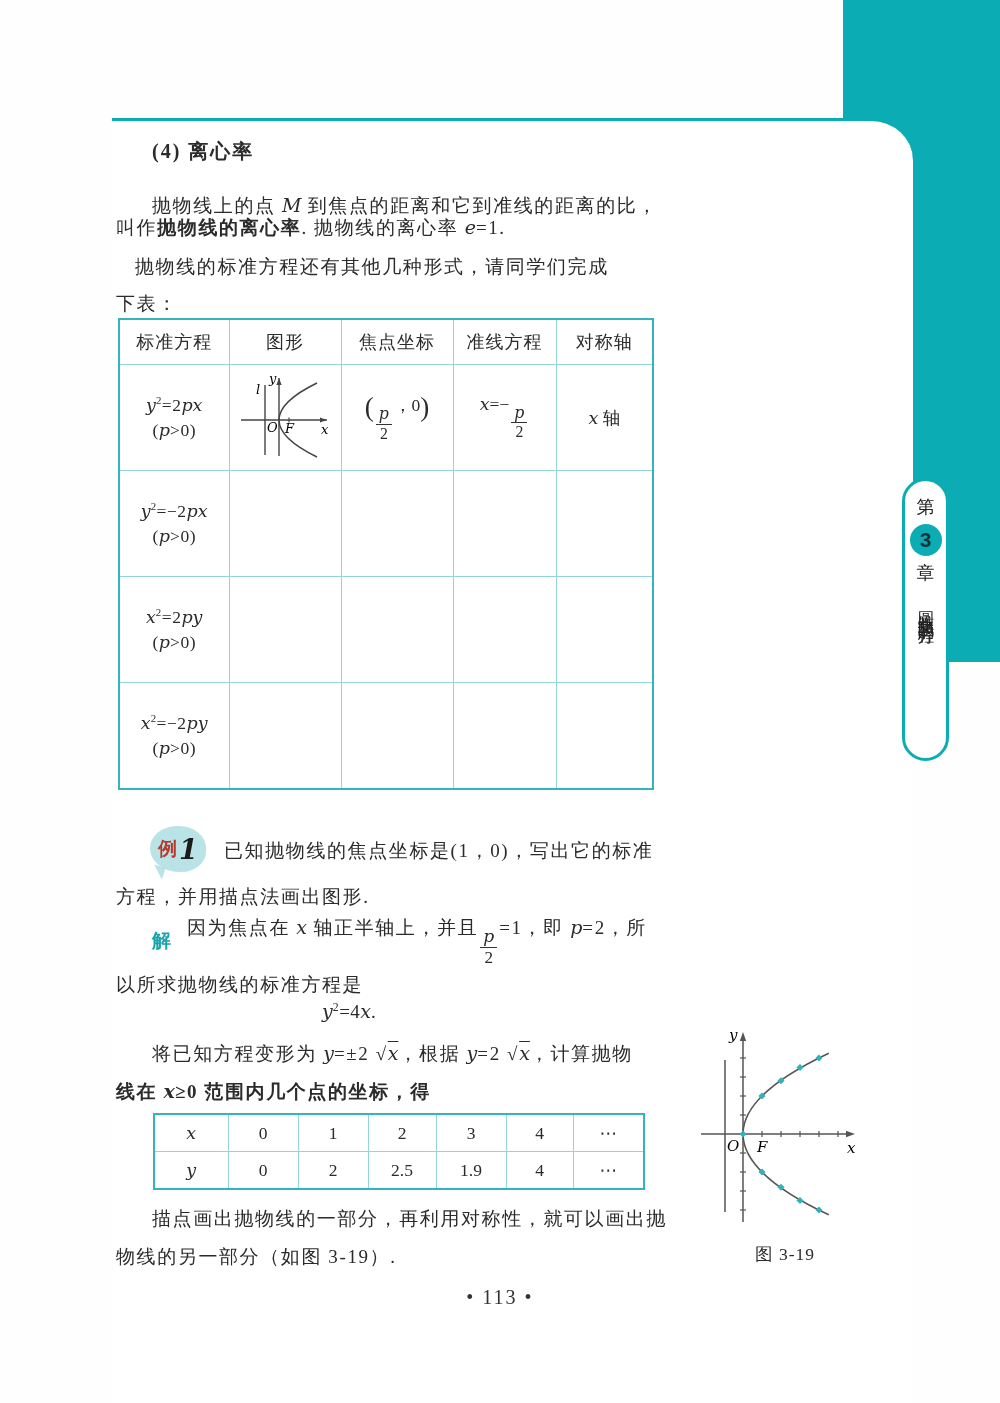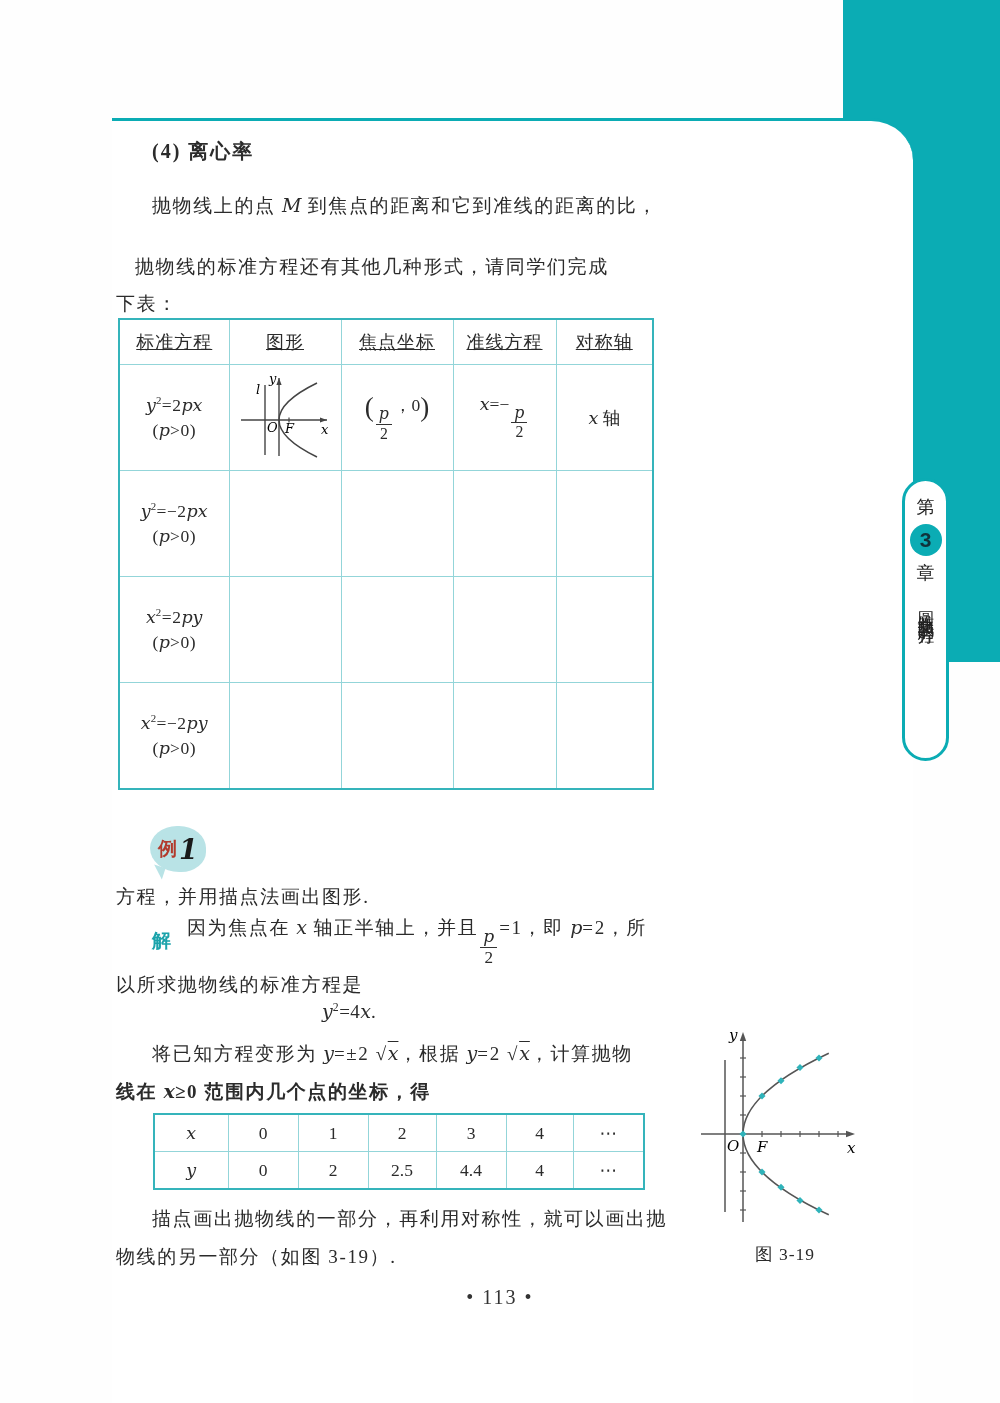--- a/index.html
+++ b/index.html
@@ -38,21 +38,21 @@
   .frac .fd{padding-top:1px;}
   .bigp{font-size:1.55em;font-weight:300;vertical-align:-0.18em;letter-spacing:0;}
   .ro{text-decoration:overline;letter-spacing:0;}
 
   
   table{border-collapse:collapse;z-index:3;}
   .main-table{position:absolute;left:118px;top:318px;width:534px;table-layout:fixed;
         border:2.5px solid #35b4bb;background:#fff;}
   .main-table th,.main-table td{border:1.4px solid #93d5d9;text-align:center;vertical-align:middle;
         font-weight:normal;}
-  .main-table th{height:42px;font-size:18px;letter-spacing:1px;text-decoration:underline;}
+  .main-table th{height:42px;font-size:18px;letter-spacing:1px;}
   .main-table td{height:103px;font-size:17.5px;}
   .eq-line{margin:4px 0;letter-spacing:0.5px;}
 
   
   .pts-table{position:absolute;left:153px;top:1113px;width:490px;table-layout:fixed;
         border:2.5px solid #35b4bb;background:#fff;}
   .pts-table td{border:1.4px solid #93d5d9;height:34px;text-align:center;font-size:17.5px;}
 
   
   .badge{position:absolute;left:150px;top:826px;width:56px;height:46px;background:#b9e3e6;
@@ -82,20 +82,21 @@
 
   <div class="pill">
     <span class="zi">第</span>
     <span class="num-circle">3</span>
     <span class="zi">章</span>
     <span class="pill-title">圆锥曲线的方程</span>
   </div>
 
   <div class="line heading" style="left:152px;top:138px;">(4) 离心率</div>
   <div class="line" style="left:152px;top:193px;">抛物线上的点 <i>M</i> 到焦点的距离和它到准线的距离的比，</div>
+  <div class="line" style="left:116px;top:215px;">叫作<b>抛物线的离心率</b>. 抛物线的离心率 <i>e</i>=1.</div>
   <div class="line" style="left:135px;top:254px;">抛物线的标准方程还有其他几种形式，请同学们完成</div>
   <div class="line" style="left:116px;top:291px;">下表：</div>
 
   <table class="main-table">
     <colgroup>
         <col style="width:110px">
         <col style="width:112px">
         <col style="width:112px">
         <col style="width:103px">
         <col style="width:97px">
@@ -174,20 +175,21 @@
       <td></td>
       <td></td>
     </tr>
   </tbody>
     </table>
 
   <div class="badge">
     <span class="lab">例</span>
     <span class="no">1</span>
   </div>
+  <div class="line" style="left:224px;top:838px;">已知抛物线的焦点坐标是(1，0)，写出它的标准</div>
   <div class="line" style="left:116px;top:884px;">方程，并用描点法画出图形.</div>
 
   <div class="line sol-line" style="left:152px;top:918px;height:46px;">
     <span class="sol-label">解</span>
     <span>因为焦点在 <i>x</i> 轴正半轴上，并且<span class="frac">
           <span class="fn"><i>p</i></span>
           <span class="fd">2</span>
         </span>=1，即 <i>p</i>=2，所</span>
   </div>
   <div class="line" style="left:116px;top:972px;">以所求抛物线的标准方程是</div>
@@ -214,21 +216,21 @@
       <td>2</td>
       <td>3</td>
       <td>4</td>
       <td>⋯</td>
     </tr>
     <tr>
       <td><i>y</i></td>
       <td>0</td>
       <td>2</td>
       <td>2.5</td>
-      <td>4.4</td>
+      <td>1.9</td>
       <td>4</td>
       <td>⋯</td>
     </tr>
   </tbody>
     </table>
 
   <div class="line" style="left:152px;top:1206px;">描点画出抛物线的一部分，再利用对称性，就可以画出抛</div>
   <div class="line" style="left:116px;top:1244px;">物线的另一部分（如图 3-19）.</div>
 
   <div class="fig-wrap">

